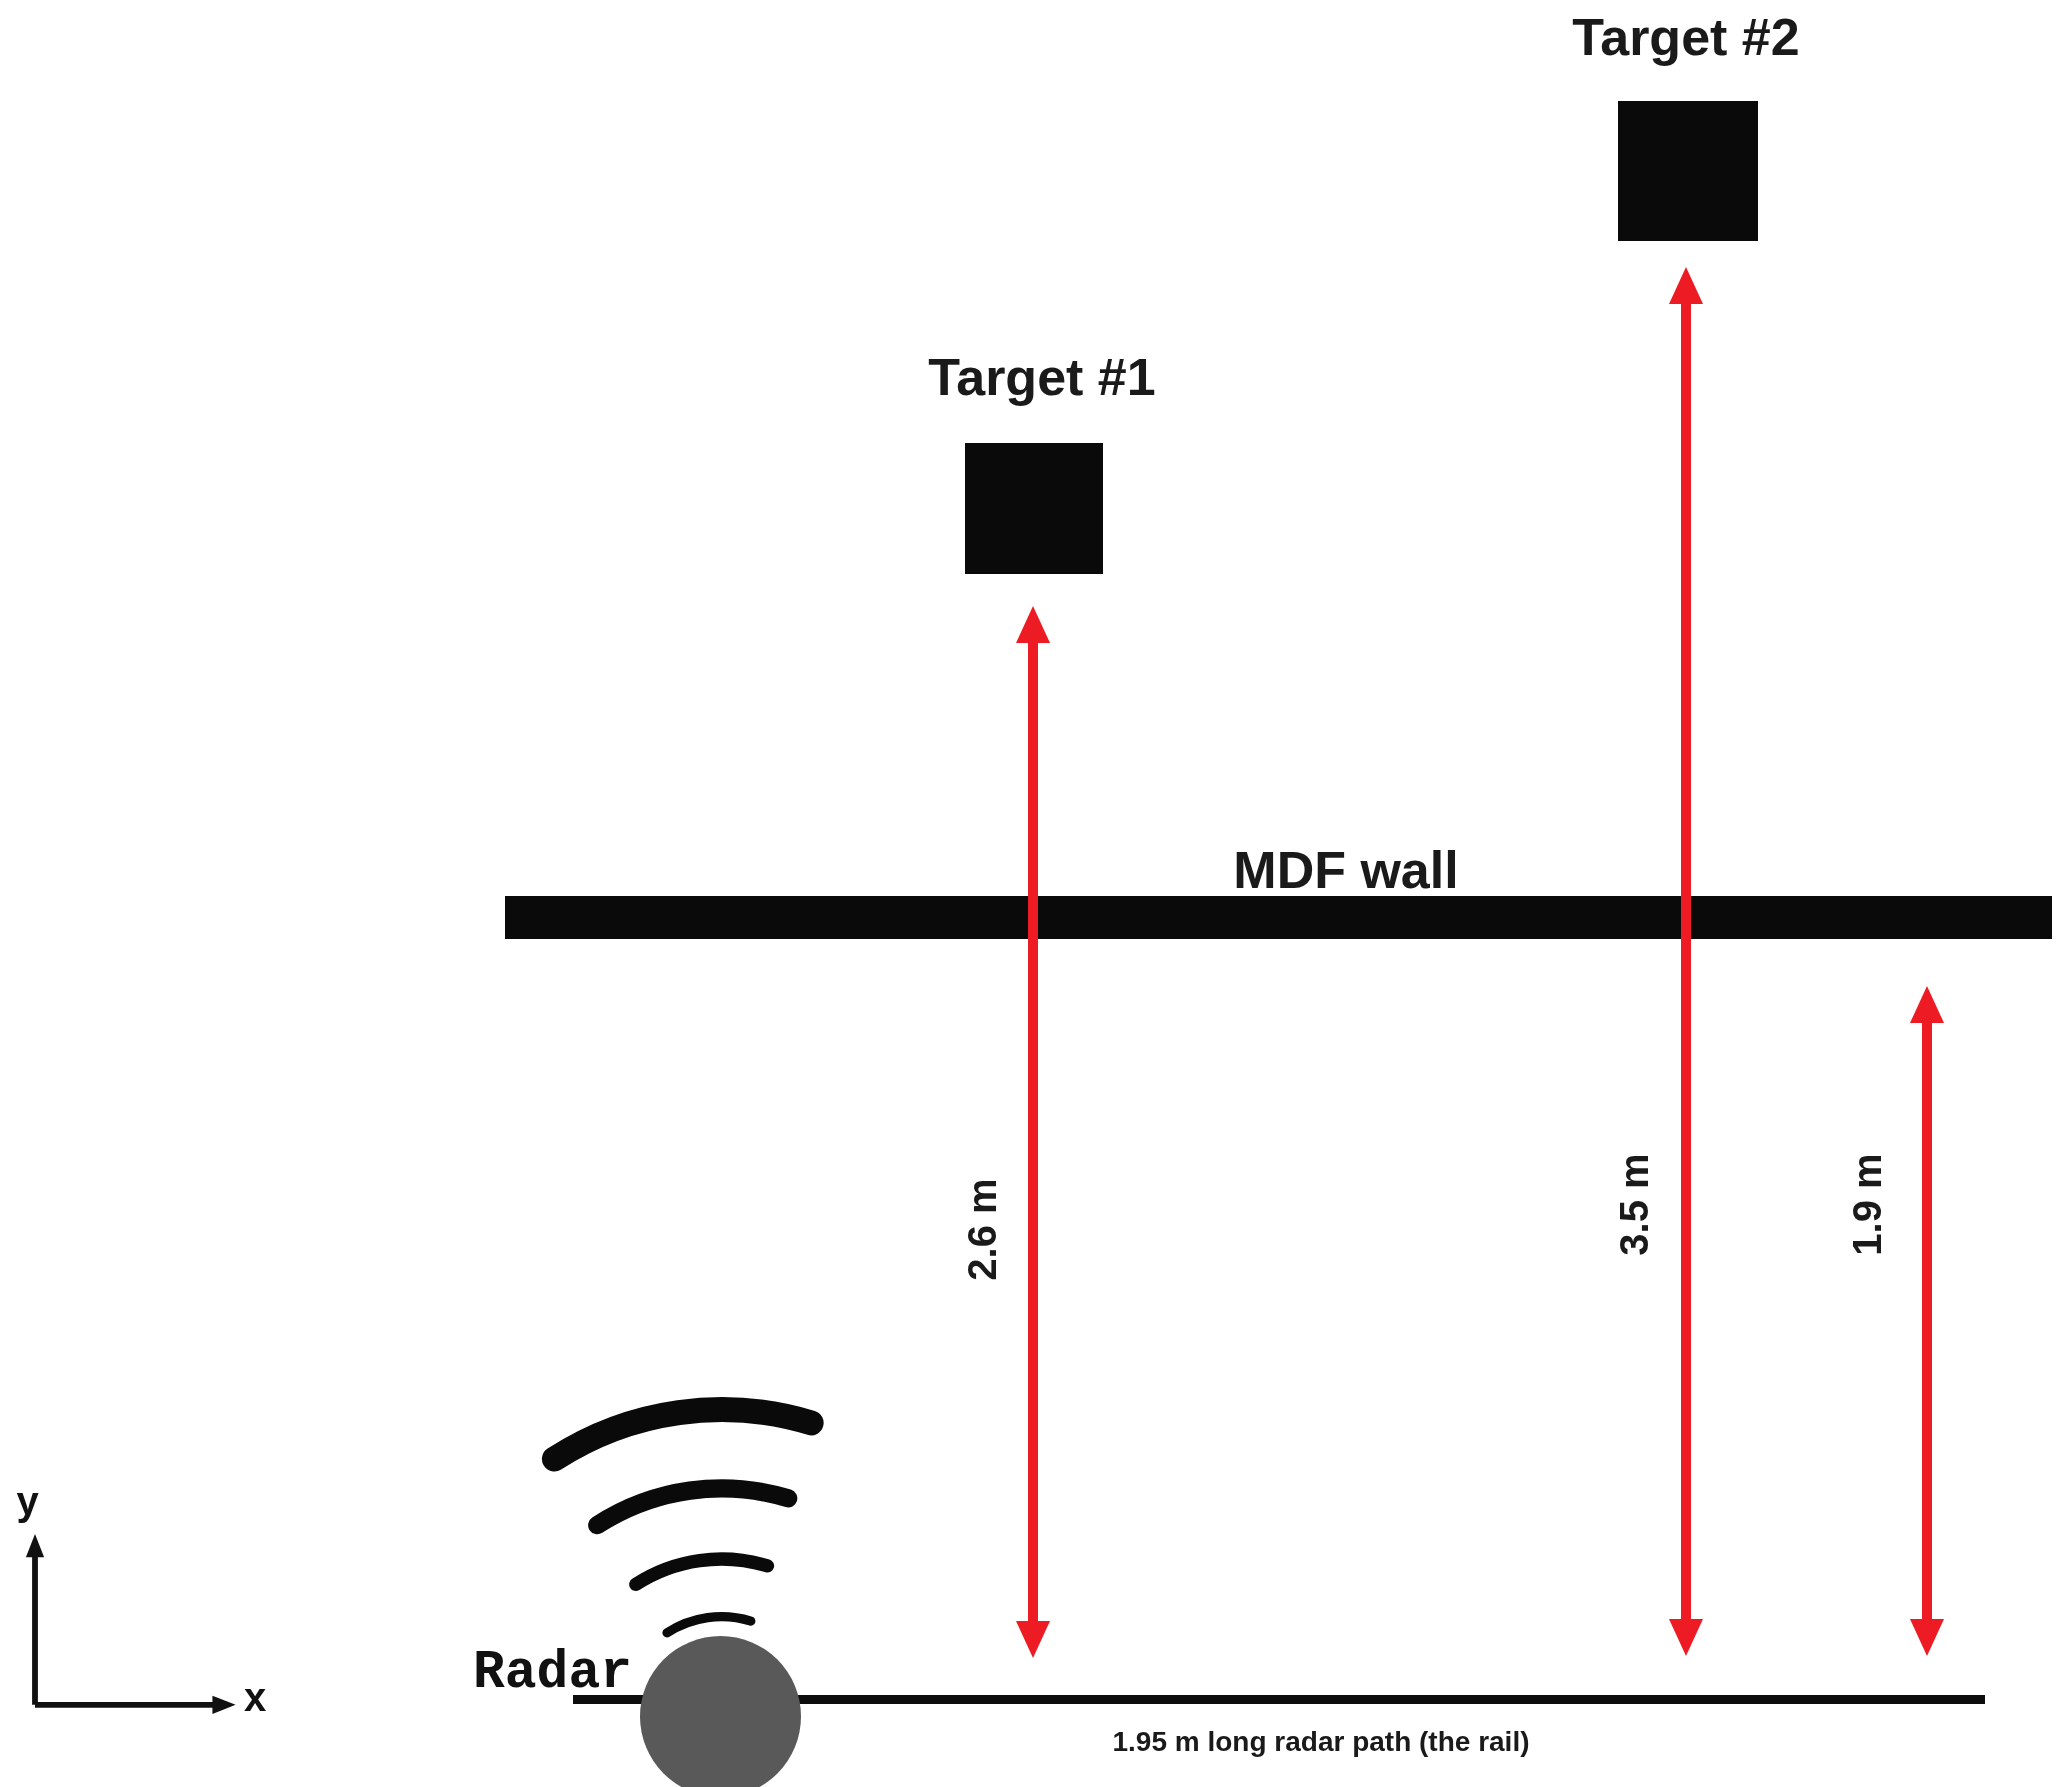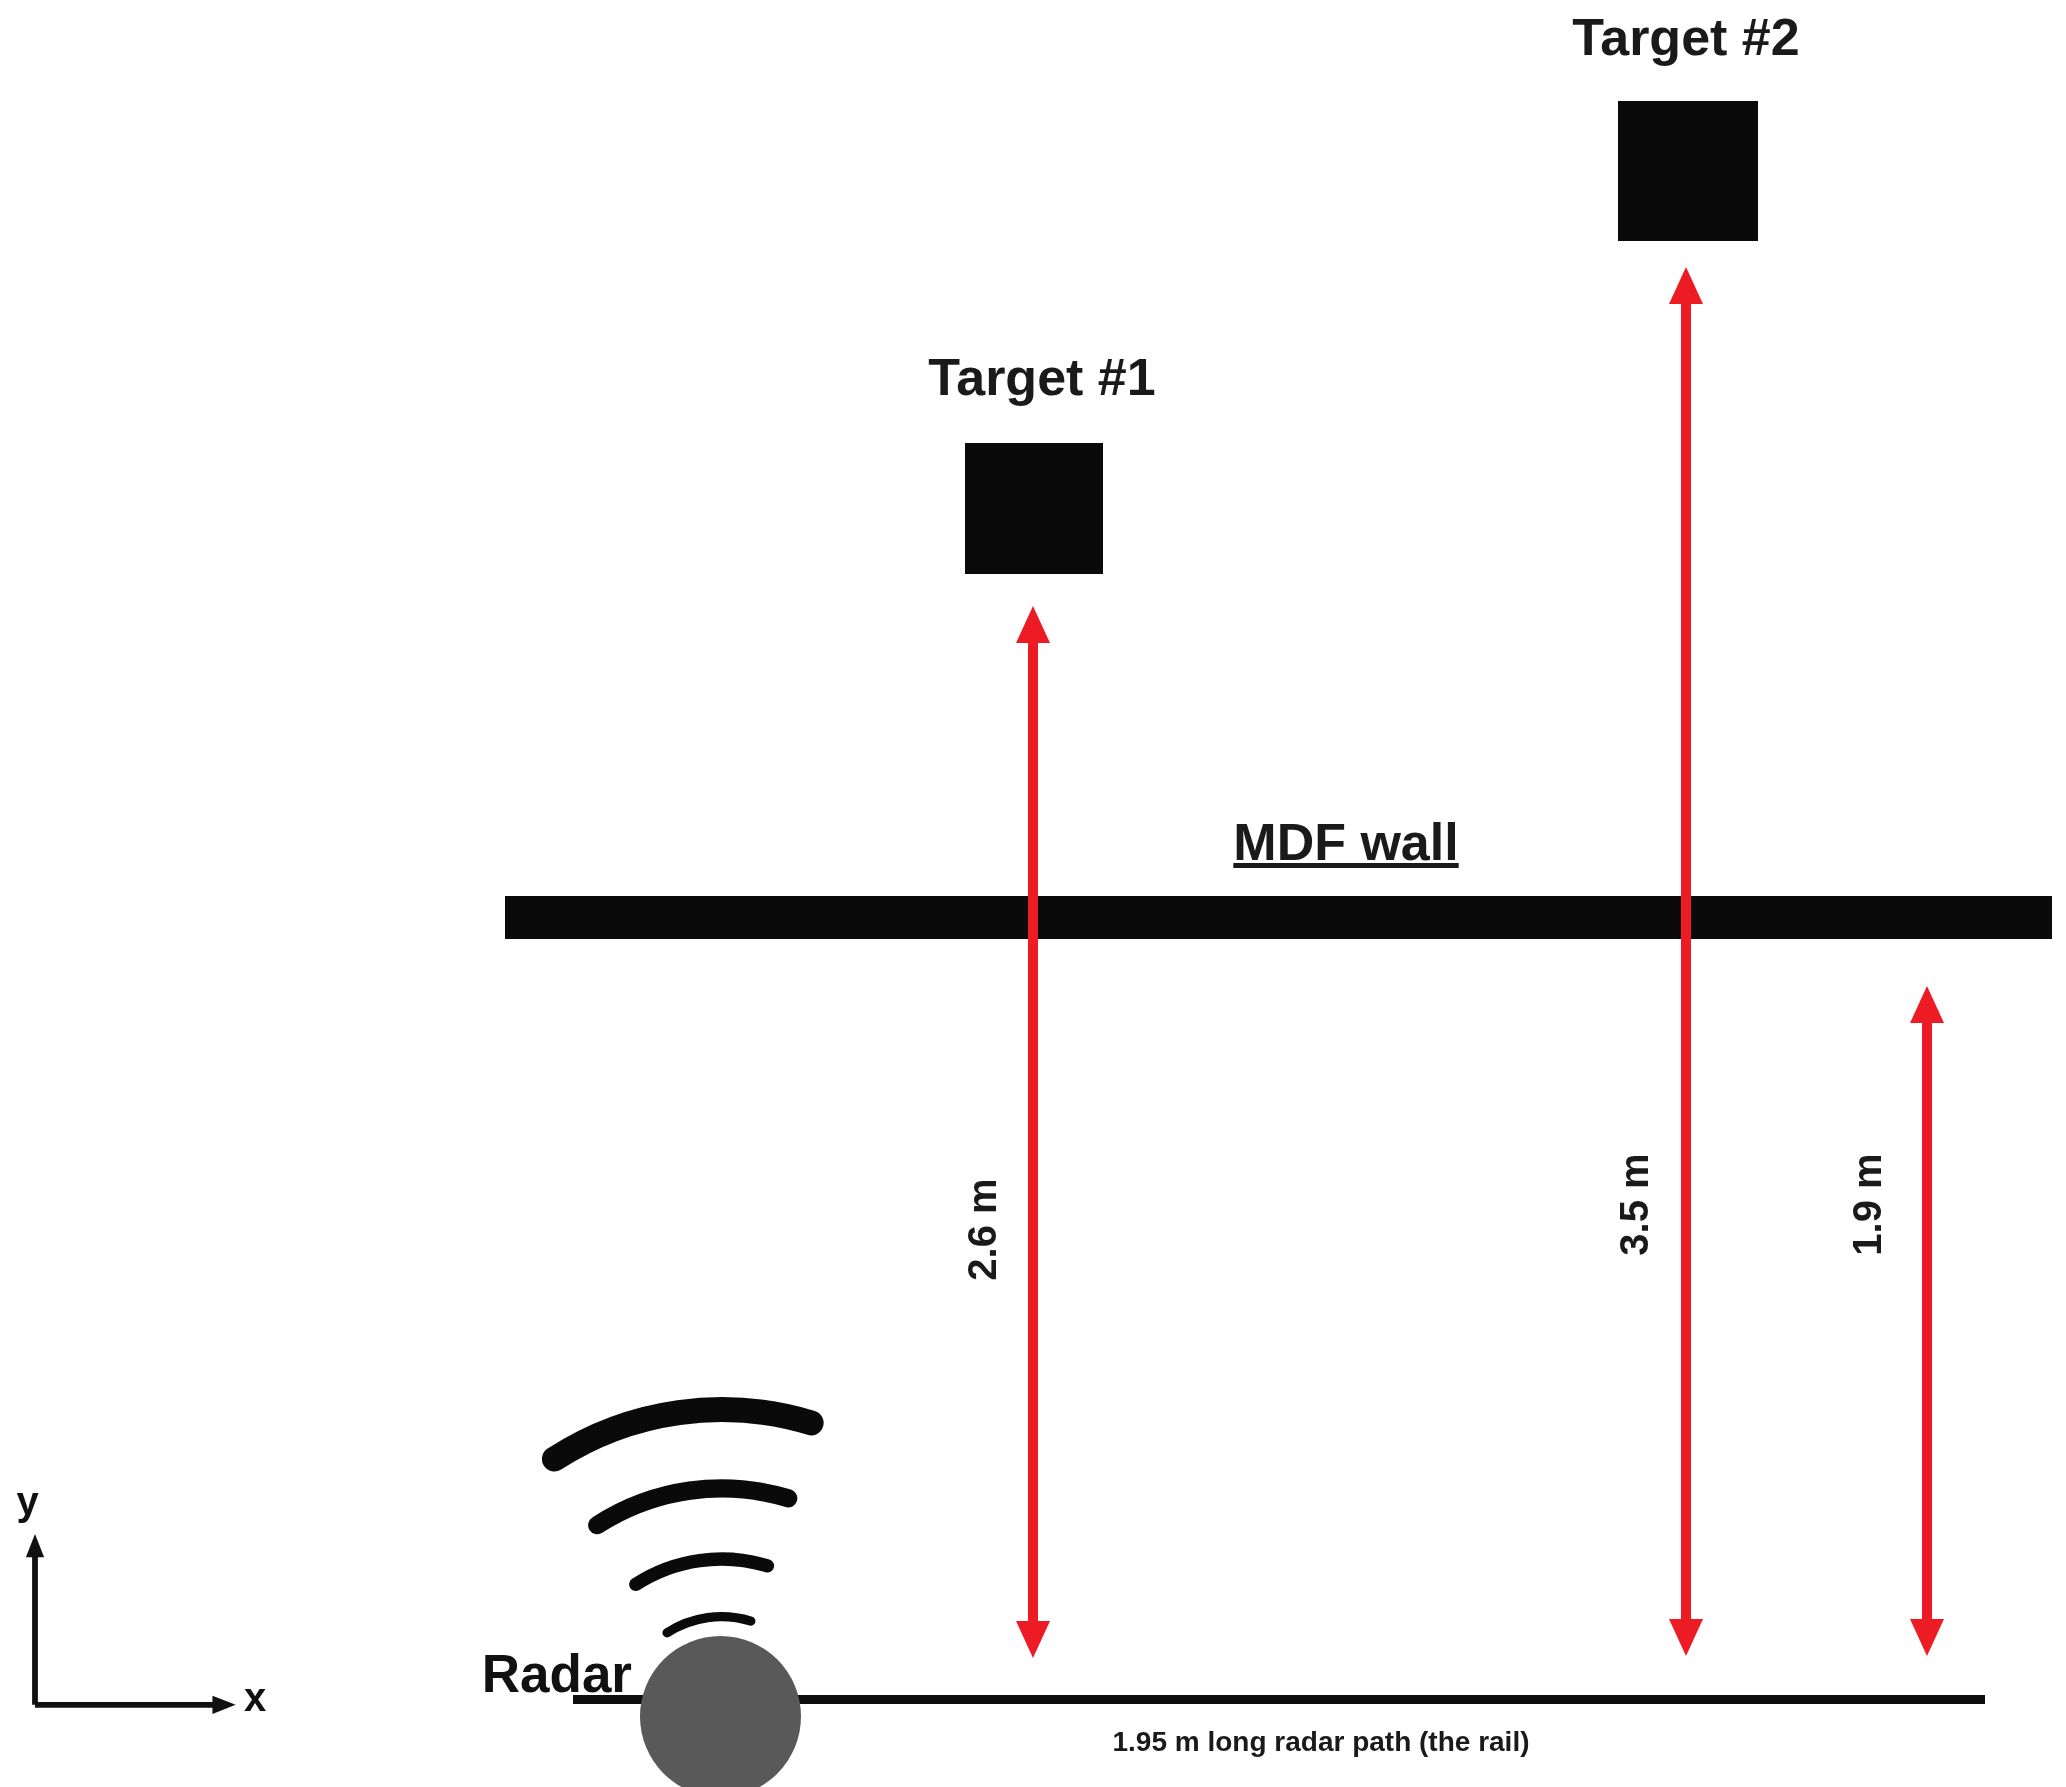--- a/index.html
+++ b/index.html
@@ -79,21 +79,21 @@
     height: 161px;
     border-radius: 50%;
     background: var(--radar-gray, #595959);
     z-index: 4;
   }
   .radar-name {
     position: absolute;
     left: 366px;
     top: 1643px;
     width: 266px;
-    font-family: Liberation Sans, sans-serif;
+    font-family: Liberation Mono, monospace;
     font-weight: bold;
     font-size: 53px;
     color: #111;
     text-align: right;
     white-space: nowrap;
   }
   .rail-line {
     position: absolute;
     left: 573px;
     top: 1695px;
@@ -125,21 +125,21 @@
 <body>
 
 <div id="canvas">
 
   <div class="lbl" style="left:1545px; top:6.6px; width:282px;">Target #2</div>
   <div class="target-box" style="left:1618px; top:101px; width:140px; height:140px;"></div>
 
   <div class="lbl" style="left:901px; top:347px; width:282px;">Target #1</div>
   <div class="target-box" style="left:965px; top:443px; width:138px; height:131px;"></div>
 
-  <div class="lbl" style="left:1188px; top:812px; width:316px;text-decoration:underline;">MDF wall</div>
+  <div class="lbl" style="left:1188px; top:840px; width:316px;">MDF wall</div>
   <div class="wall-bar"></div>
 
   <div class="varrow" style="left:1028px; top:641px; height:982px;"></div>
   <div class="varrow" style="left:1681px; top:302px; height:1319px;"></div>
   <div class="varrow" style="left:1922px; top:1021px; height:600px;"></div>
 
   <div class="dist-lbl" style="left:891px; top:1203px;">2.6 m</div>
   <div class="dist-lbl" style="left:1543px; top:1178px;">3.5 m</div>
   <div class="dist-lbl" style="left:1776px; top:1178px;">1.9 m</div>
 

